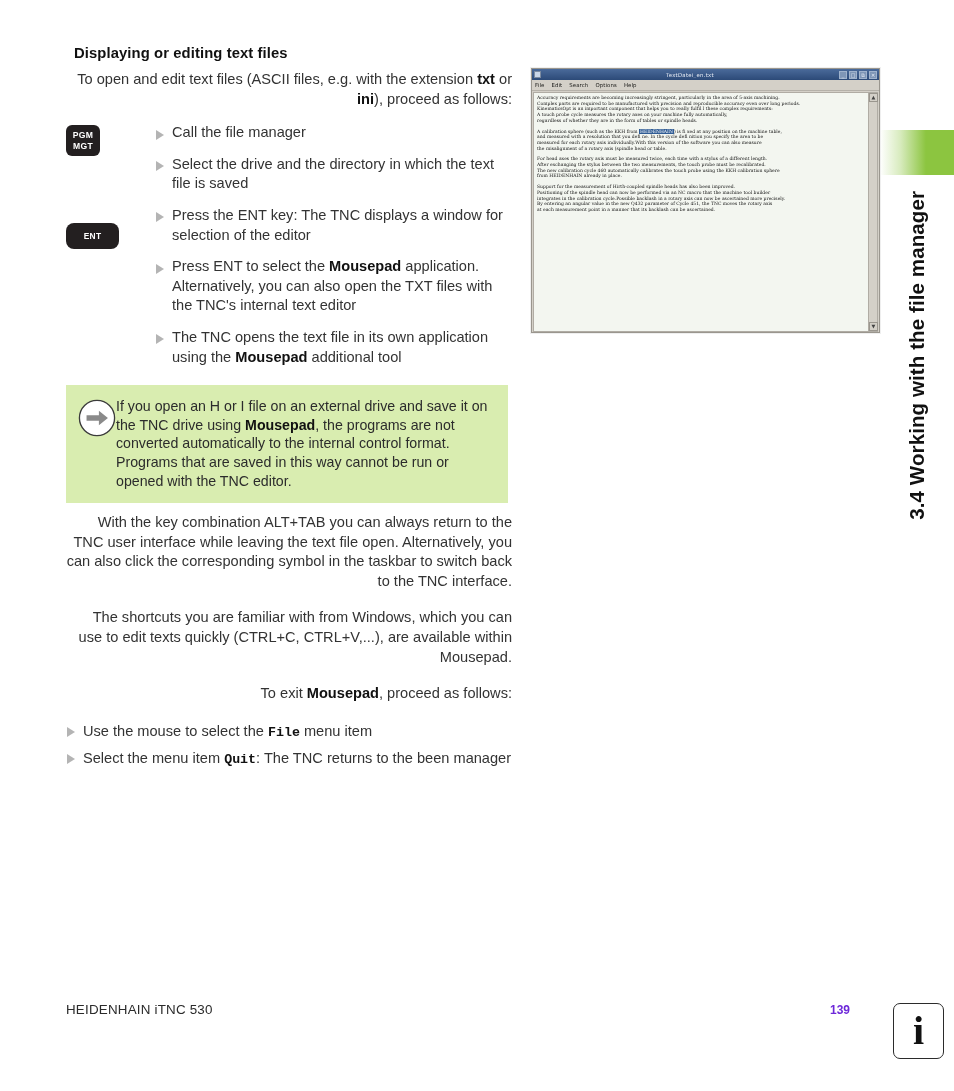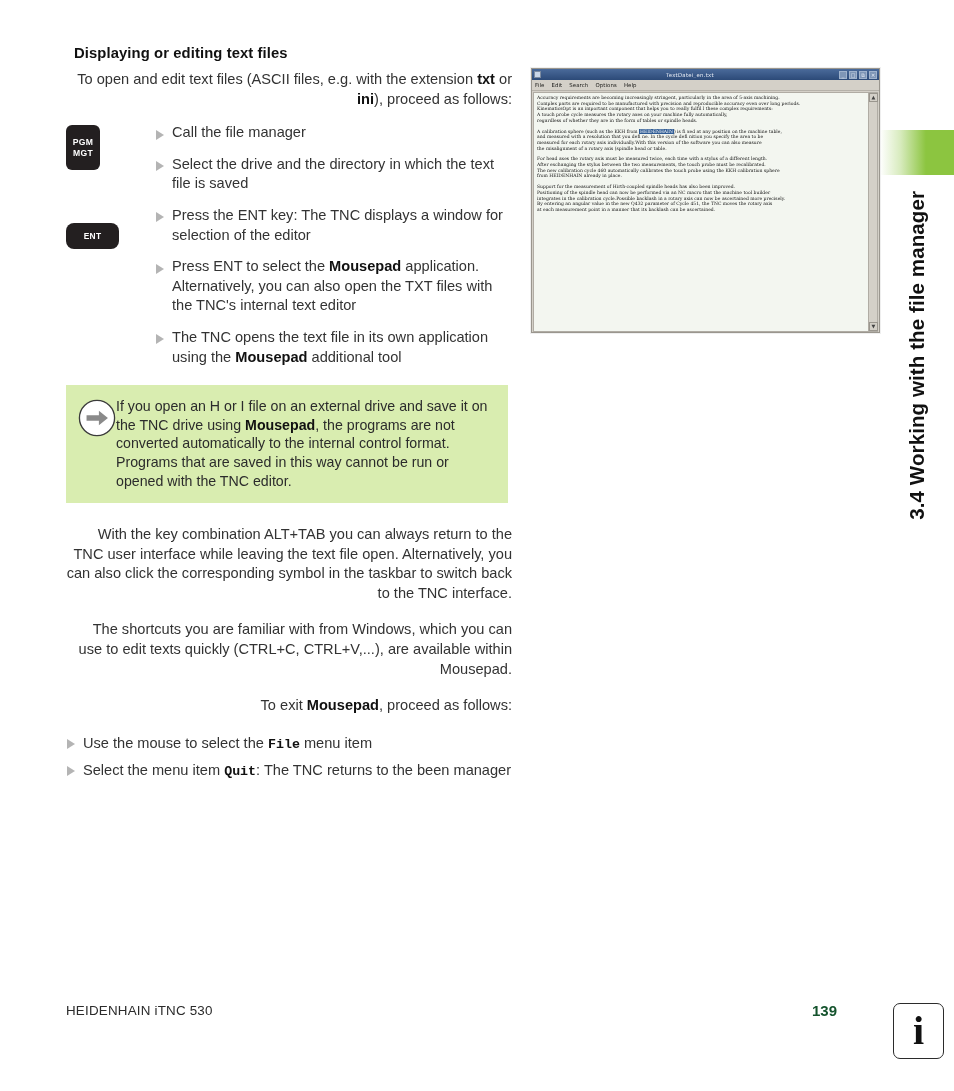--- a/index.html
+++ b/index.html
@@ -88,21 +88,21 @@
     border-radius: 6px;
     display: flex;
     flex-direction: column;
     align-items: center;
     justify-content: center;
     font-size: 8.6px;
     font-weight: bold;
     line-height: 10.2px;
     letter-spacing: 0.3px;
   }
-  #key-pgm { left: 0px; top: 2px; width: 34px; height: 45px; }
+  #key-pgm { left: 0px; top: 2px; width: 34px; height: 31px; }
   #key-ent { left: 0px; top: 100px; width: 53px; height: 26px; font-size: 8.4px; border-radius: 8px; }
 
   .step {
     position: relative;
     margin-left: 89px;
     padding-left: 17px;
     font-size: 14.6px;
     line-height: 19.6px;
     color: #333;
     margin-bottom: 12px;
@@ -135,21 +135,21 @@
     margin-top: 2px;
   }
   #note-text {
     font-size: 14.2px;
     line-height: 18.6px;
     color: #2c2c2c;
   }
   #note-text b { color: #111; font-weight: bold; }
 
   
-  #tail { margin-top: 22px; }
+  #tail { margin-top: 10px; }
   #tail p { margin-bottom: 17px; }
   .tail-step {
     position: relative;
     padding-left: 17px;
     font-size: 14.6px;
     line-height: 20px;
     color: #333;
     margin-bottom: 5px;
   }
   .tail-step::before {
@@ -278,24 +278,24 @@
     display: flex;
     align-items: center;
   }
   #footer-brand {
     font-size: 13.4px;
     color: #2b2b2b;
     letter-spacing: 0.2px;
     flex: 1 1 auto;
   }
   #footer-page {
-    font-size: 15px;
+    font-size: 12px;
     font-weight: bold;
-    color: #14532d;
-    margin-right: 39px;
+    color: #6d28d9;
+    margin-right: 26px;
   }
   #info-badge {
     position: absolute;
     left: 893px;
     top: 1003px;
     width: 51px;
     height: 56px;
     border: 1.4px solid #2b2b2b;
     border-radius: 7px;
     display: flex;

